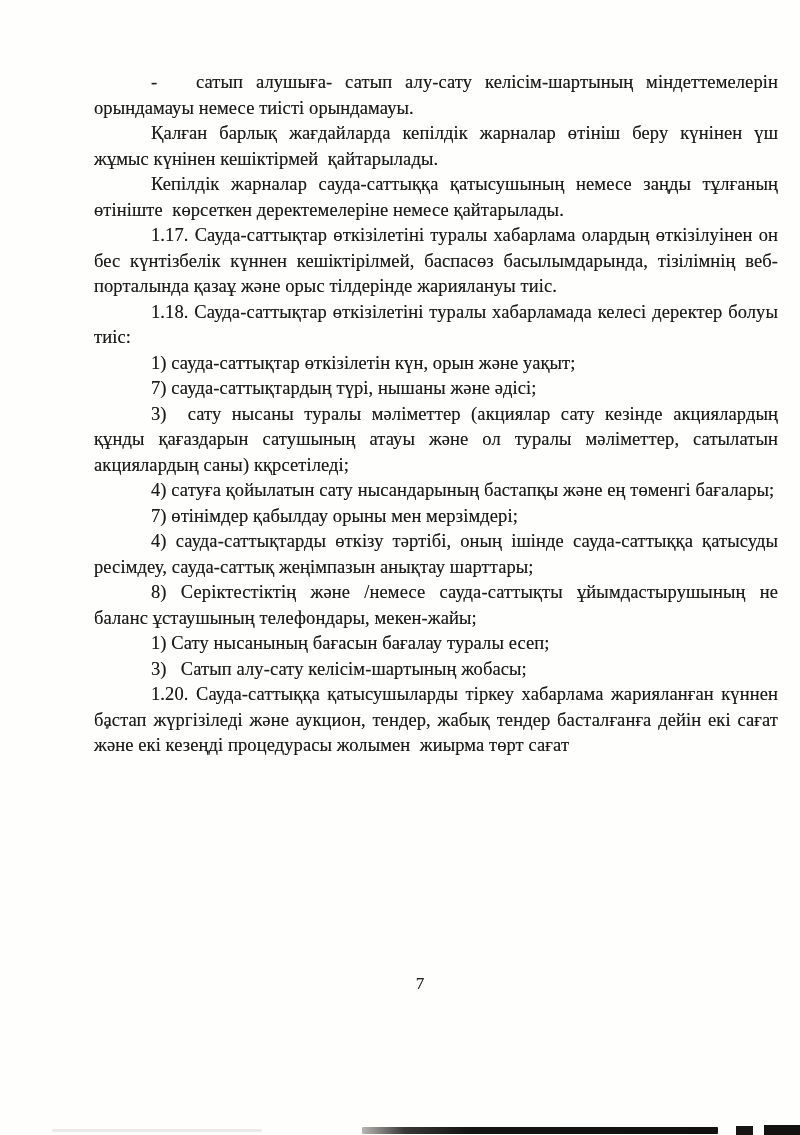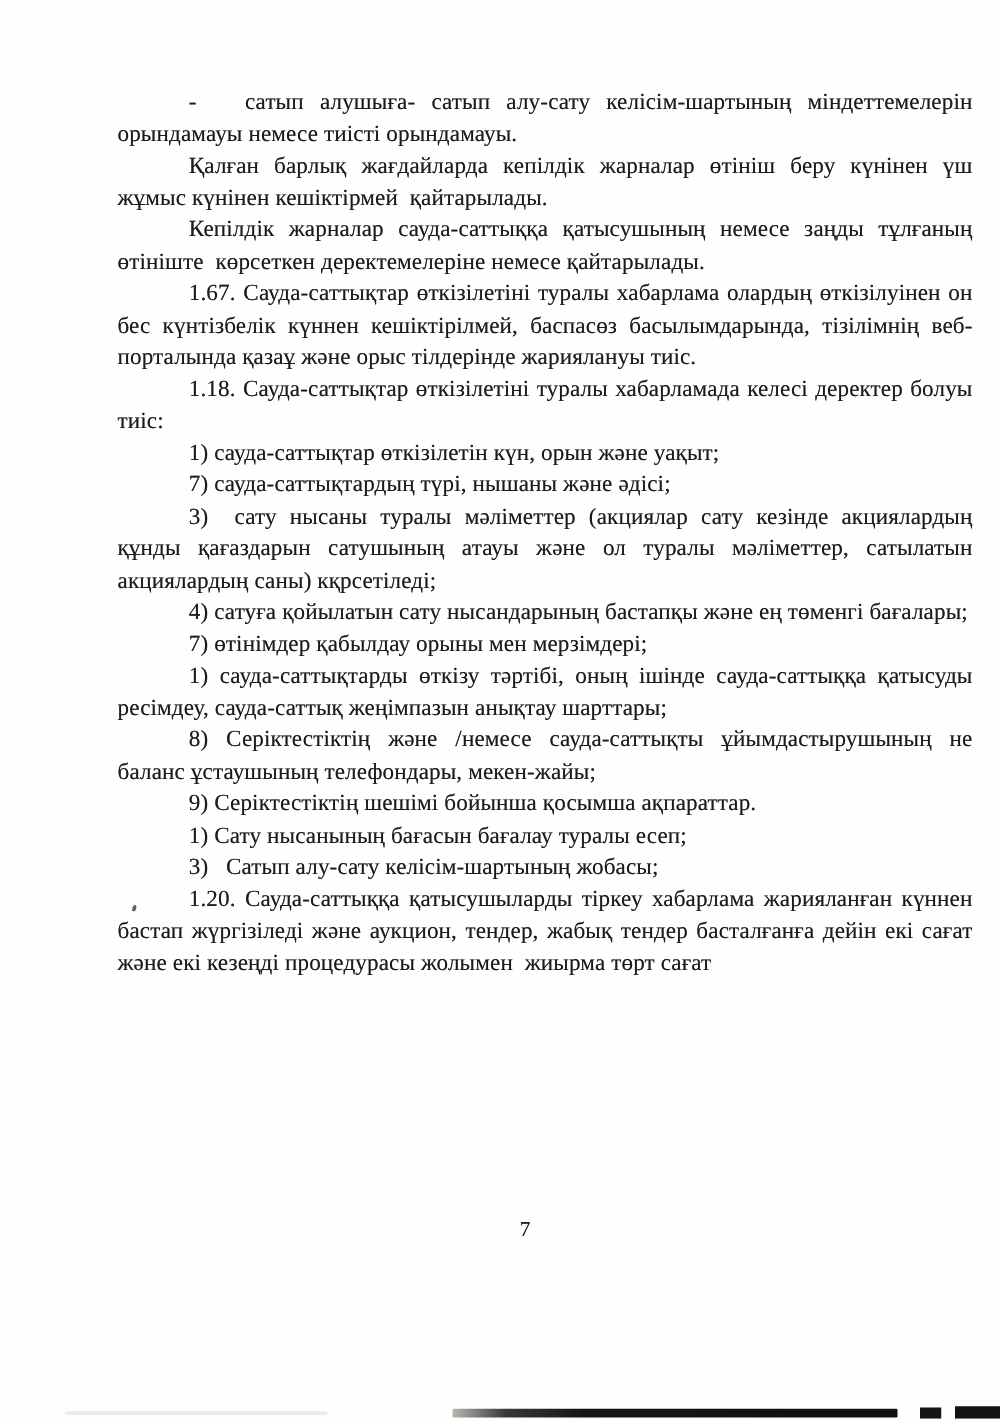--- a/index.html
+++ b/index.html
@@ -73,30 +73,29 @@
 </style>
 </head>
 <body>
 
 <div class="page">
 
   <div class="content">
     <p>-&nbsp;&nbsp;&nbsp;сатып алушыға- сатып алу-сату келісім-шартының міндеттемелерін орындамауы немесе тиісті орындамауы.</p>
     <p>Қалған барлық жағдайларда кепілдік жарналар өтініш беру күнінен үш жұмыс күнінен кешіктірмей&nbsp; қайтарылады.</p>
     <p>Кепілдік жарналар сауда-саттыққа қатысушының немесе заңды тұлғаның өтініште&nbsp; көрсеткен деректемелеріне немесе қайтарылады.</p>
-    <p>1.67. Сауда-саттықтар өткізілетіні туралы хабарлама олардың өткізілуінен он бес күнтізбелік күннен кешіктірілмей, баспасөз басылымдарында, тізілімнің веб-порталында қазаұ және орыс тілдерінде жариялануы тиіс.</p>
+    <p>1.17. Сауда-саттықтар өткізілетіні туралы хабарлама олардың өткізілуінен он бес күнтізбелік күннен кешіктірілмей, баспасөз басылымдарында, тізілімнің веб-порталында қазаұ және орыс тілдерінде жариялануы тиіс.</p>
     <p>1.18. Сауда-саттықтар өткізілетіні туралы хабарламада келесі деректер болуы тиіс:</p>
     <p>1) сауда-саттықтар өткізілетін күн, орын және уақыт;</p>
     <p>7) сауда-саттықтардың түрі, нышаны және әдісі;</p>
     <p>3)&nbsp; сату нысаны туралы мәліметтер (акциялар сату кезінде акциялардың құнды қағаздарын сатушының атауы және ол туралы мәліметтер, сатылатын акциялардың саны) кқрсетіледі;</p>
     <p>4) сатуға қойылатын сату нысандарының бастапқы және ең төменгі бағалары;</p>
     <p>7) өтінімдер қабылдау орыны мен мерзімдері;</p>
-    <p>1) сауда-саттықтарды өткізу тәртібі, оның ішінде сауда-саттыққа қатысуды ресімдеу, сауда-саттық жеңімпазын анықтау шарттары;</p>
+    <p>4) сауда-саттықтарды өткізу тәртібі, оның ішінде сауда-саттыққа қатысуды ресімдеу, сауда-саттық жеңімпазын анықтау шарттары;</p>
     <p>8) Серіктестіктің және /немесе сауда-саттықты ұйымдастырушының не баланс ұстаушының телефондары, мекен-жайы;</p>
-    <p>9) Серіктестіктің шешімі бойынша қосымша ақпараттар.</p>
     <p>1) Сату нысанының бағасын бағалау туралы есеп;</p>
     <p>3)&nbsp;&nbsp; Сатып алу-сату келісім-шартының жобасы;</p>
     <p>1.20. Сауда-саттыққа қатысушыларды тіркеу хабарлама жарияланған күннен бастап жүргізіледі және аукцион, тендер, жабық тендер басталғанға дейін екі сағат және екі кезеңді процедурасы жолымен&nbsp; жиырма төрт сағат</p>
   </div>
 
   <div class="footer">7</div>
 
   <div class="artifact ink-speck"></div>
   <div class="artifact band-faint"></div>
   <div class="artifact band-main"></div>

